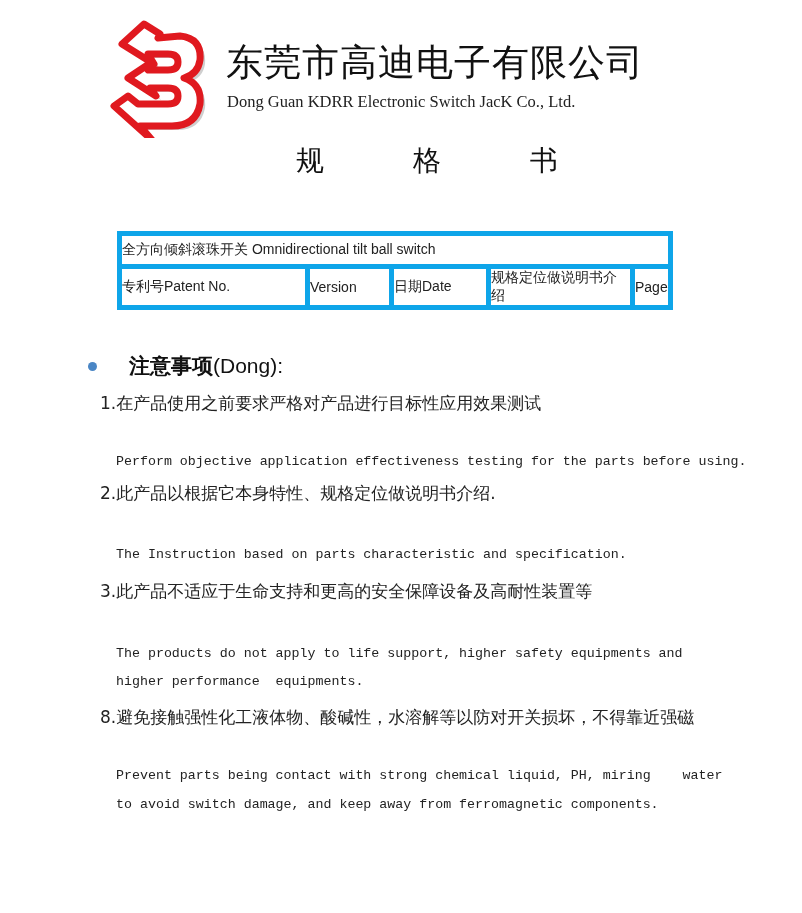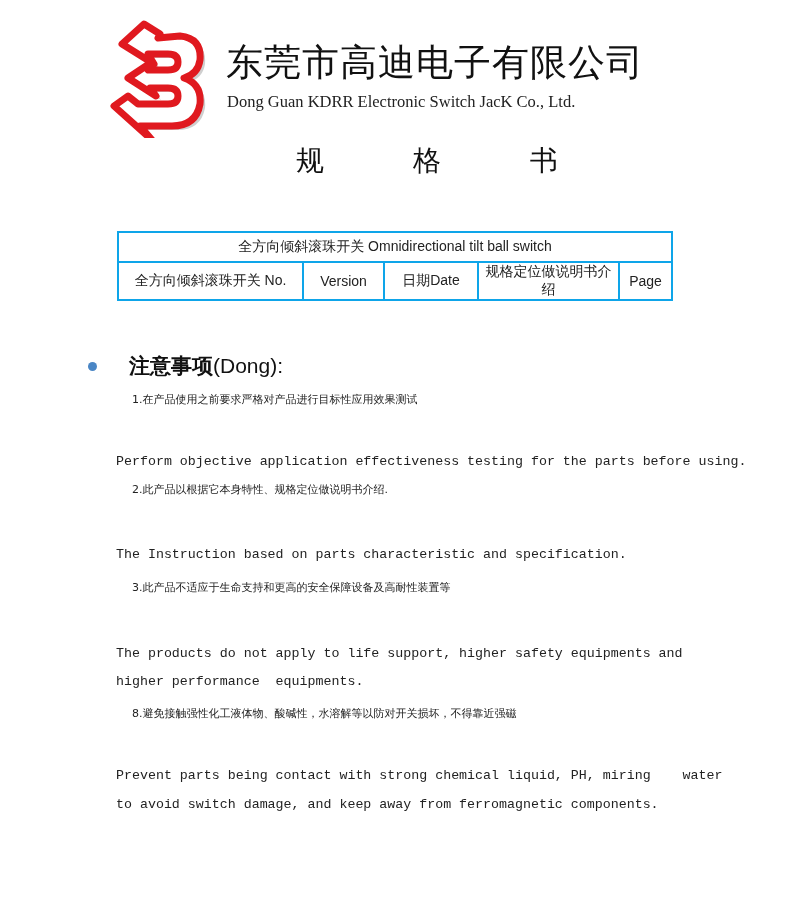--- a/index.html
+++ b/index.html
@@ -2,27 +2,27 @@
 <html><head>
 <meta charset="utf-8">
 <style>
   html, body { margin:0; padding:0; background:#ffffff; }
   body { width:802px; height:913px; position:relative; overflow:hidden; font-family:"DejaVu Sans", sans-serif; color:#111; }
   .logo { position:absolute; left:98px; top:16px; width:120px; height:122px; }
   .company-cn { position:absolute; left:226px; top:38px; font-family:"DejaVu Serif", serif; font-size:37px; letter-spacing:1px; color:#111; white-space:nowrap; }
   .company-en { position:absolute; left:227px; top:92px; font-family:Liberation Serif, serif; font-size:16.5px; color:#222; white-space:nowrap; }
   .doc-title { position:absolute; left:296px; top:142px; font-size:28px; letter-spacing:40px; color:#111; white-space:nowrap; }
   table.spec { position:absolute; left:117px; top:231px; width:556px; border-collapse:collapse; font-family:"Liberation Sans", sans-serif; font-size:14px; color:#222; }
-  table.spec td { border:2px solid #0ea5e9; text-align:center; height:28px; padding:0; }
+  table.spec td { border:5px solid #0ea5e9; height:28px; padding:0; }
   table.spec td.title-cell { height:28px; font-size:14px; }
   .notes-head { position:absolute; left:88px; top:352px; display:flex; align-items:center; }
   .bullet { width:9px; height:9px; border-radius:50%; background:#4a86c5; margin-right:19px; }
   .notes-title { font-family:"Liberation Sans", sans-serif; font-size:21px; color:#111; }
   .notes-title b { font-weight:bold;margin-left:13px; }
-  .note-cn { position:absolute; left:132px; font-size:11px; color:#222; white-space:nowrap; }
+  .note-cn { position:absolute; left:100px; font-size:17px; color:#222; white-space:nowrap; }
   .note-en { position:absolute; left:116px; font-family:"Liberation Mono", monospace; font-size:13.3px; color:#222; white-space:pre;margin-top:32px; }
 </style>
 </head>
 <body>
 
 <div class="logo">
   <svg width="120" height="122" viewBox="0 0 120 122">
     <g transform="translate(5,4)">
       <path d="M46 8 L62 18 L60 22 L82 20 Q104 22 102 44 Q100 58 86 62 Q104 68 102 88 Q98 110 74 110 L42 110 L54 124 L16 90 L30 80 L40 88 L70 88 Q80 88 80 80 Q80 72 70 72 L52 72 L58 80 L30 62 L54 46 L50 54 L70 54 Q80 54 80 46 Q80 38 70 38 L50 38 L56 48 L24 28 Z" fill="#cfcfcf"></path>
     </g>
@@ -34,21 +34,21 @@
 <div class="company-en">Dong Guan KDRR  Electronic Switch JacK Co., Ltd.</div>
 
 <div class="doc-title">规 格 书</div>
 
 <table class="spec">
   <tbody>
       <tr>
     <td colspan="5" class="title-cell">全方向倾斜滚珠开关 Omnidirectional tilt ball switch</td>
   </tr>
   <tr>
-    <td style="width:183px">全方向倾斜滚珠开关 No.</td>
+    <td style="width:183px">专利号Patent No.</td>
     <td style="width:79px">Version</td>
     <td style="width:92px">日期Date</td>
     <td style="width:139px">规格定位做说明书介绍</td>
     <td>Page</td>
   </tr>
 </tbody>
   </table>
 
 <div class="notes-head">
   <span class="bullet"></span>

